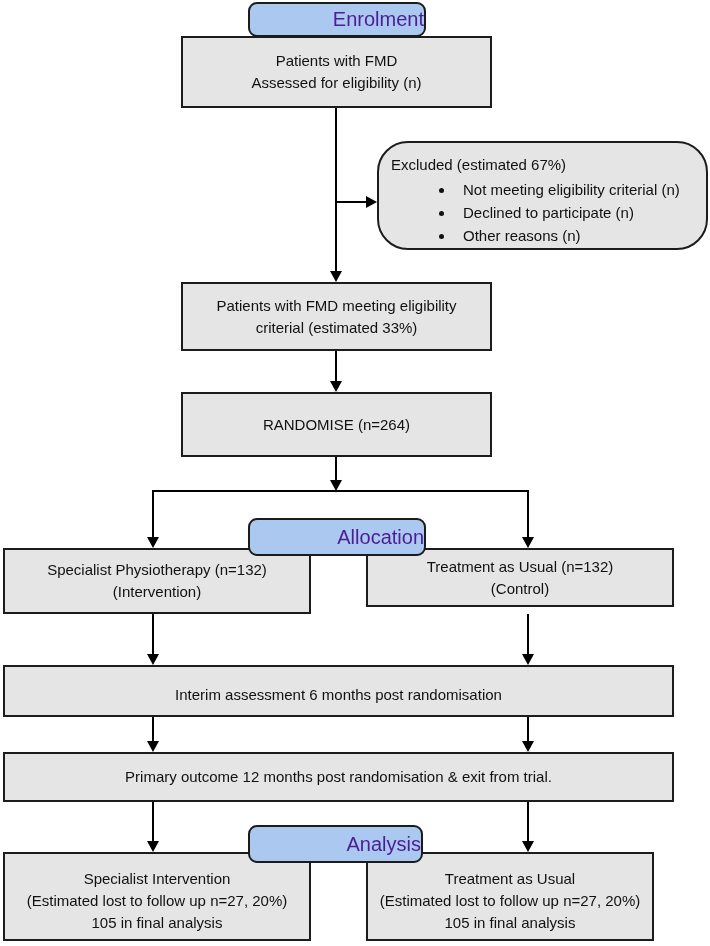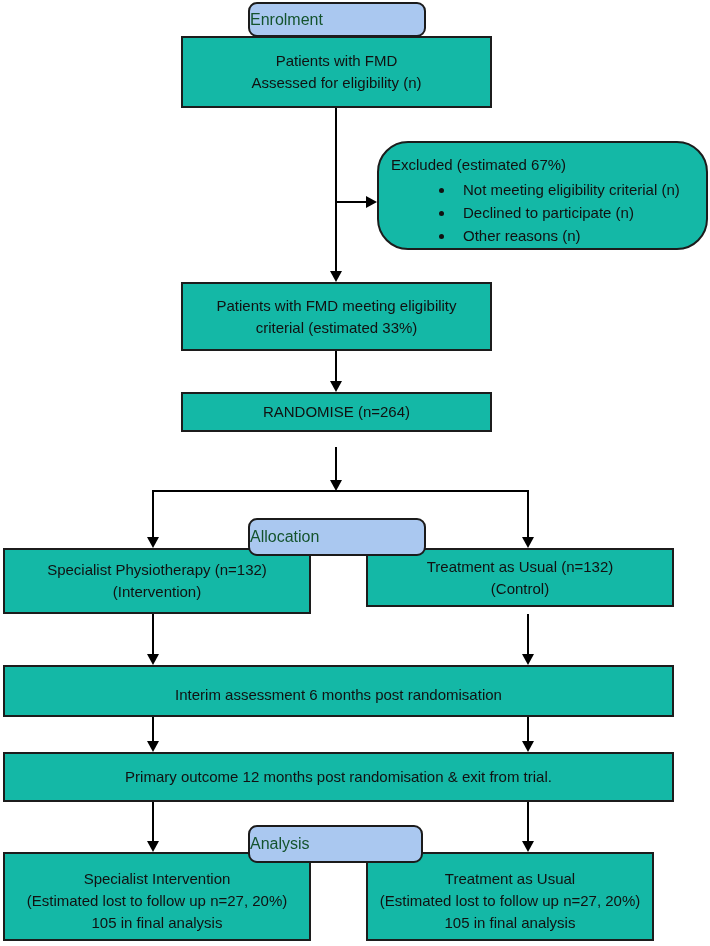--- a/index.html
+++ b/index.html
@@ -7,44 +7,44 @@
     position: relative;
     width: 710px;
     height: 946px;
     background: #ffffff;
     font-family: "Liberation Sans", sans-serif;
     color: #111111;
     overflow: hidden;
   }
   .box {
     position: absolute;
-    background: #14b8a6;
+    background: #e5e5e5;
     border: 2px solid #1c1c1c;
     box-sizing: border-box;
     display: flex;
     flex-direction: column;
     align-items: center;
     justify-content: center;
     text-align: center;
     font-size: 15px;
     line-height: 22px;
     z-index: 1;
   }
   .box .line-text { display: block; }
   .badge {
     position: absolute;
     background: #aac8f0;
     border: 2px solid #1b1b1b;
     border-radius: 9px;
     box-sizing: border-box;
     display: flex;
     align-items: center;
-    justify-content: flex-start;
-    font-size: 16px;
-    color: #14532d;
+    justify-content: flex-end;
+    font-size: 20px;
+    color: #4c1d95;
     z-index: 5;
   }
   .vline { position: absolute; width: 2px; background: #000; z-index: 0; }
   .hline { position: absolute; height: 2px; background: #000; z-index: 0; }
   .arr-down {
     position: absolute; width: 0; height: 0; z-index: 2;
     border-left: 6px solid transparent;
     border-right: 6px solid transparent;
     border-top: 11px solid #000;
   }
@@ -53,21 +53,21 @@
     border-top: 6px solid transparent;
     border-bottom: 6px solid transparent;
     border-left: 11px solid #000;
   }
   
   .b-assessed   { left: 181px; top: 36px;  width: 311px; height: 72px; }
   .b-excluded   { left: 377px; top: 141px; width: 331px; height: 109px;
                   align-items: flex-start; justify-content: flex-start;
                   text-align: left; padding: 10px 10px 6px 12px; line-height: 23px; border-radius: 31px; }
   .b-eligible   { left: 181px; top: 282px; width: 311px; height: 69px; }
-  .b-randomise  { left: 181px; top: 392px; width: 311px; height: 40px; text-align: right; }
+  .b-randomise  { left: 181px; top: 392px; width: 311px; height: 65px; text-align: right; }
   .b-alloc-l    { left: 3px;   top: 548px; width: 308px; height: 66px; }
   .b-alloc-r    { left: 366px; top: 548px; width: 308px; height: 59px; }
   .b-interim    { left: 3px;   top: 665px; width: 671px; height: 52px; padding-top: 8px; }
   .b-primary    { left: 3px;   top: 752px; width: 671px; height: 50px; }
   .b-analysis-l { left: 3px;   top: 852px; width: 308px; height: 89px; padding-top: 8px; }
   .b-analysis-r { left: 366px; top: 852px; width: 288px; height: 89px; padding-top: 8px; }
   
   .g-enrolment  { left: 248px; top: 2px;   width: 178px; height: 35px; }
   .g-allocation { left: 248px; top: 518px; width: 178px; height: 38px; }
   .g-followup   { left: 277px; top: 636px; width: 144px; height: 37px; }

